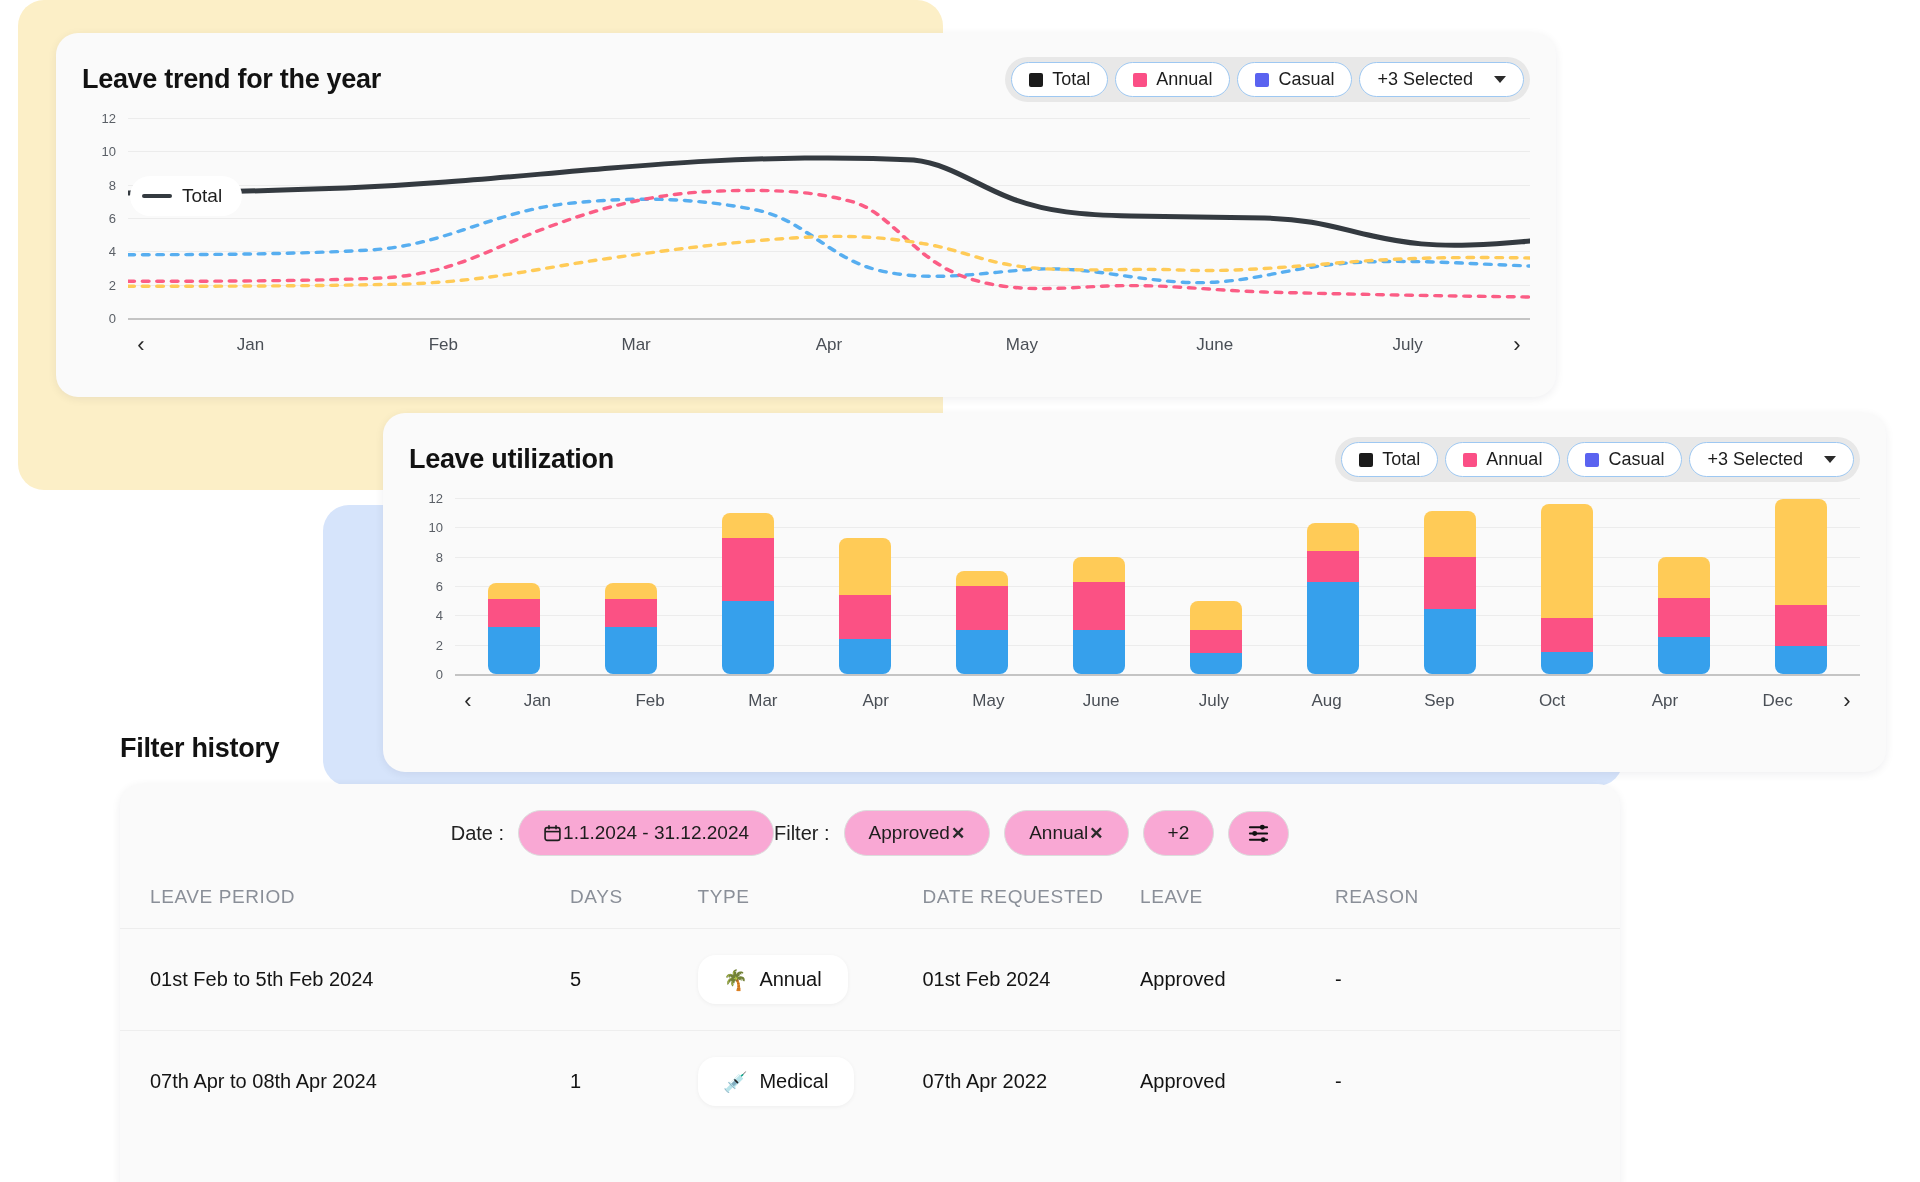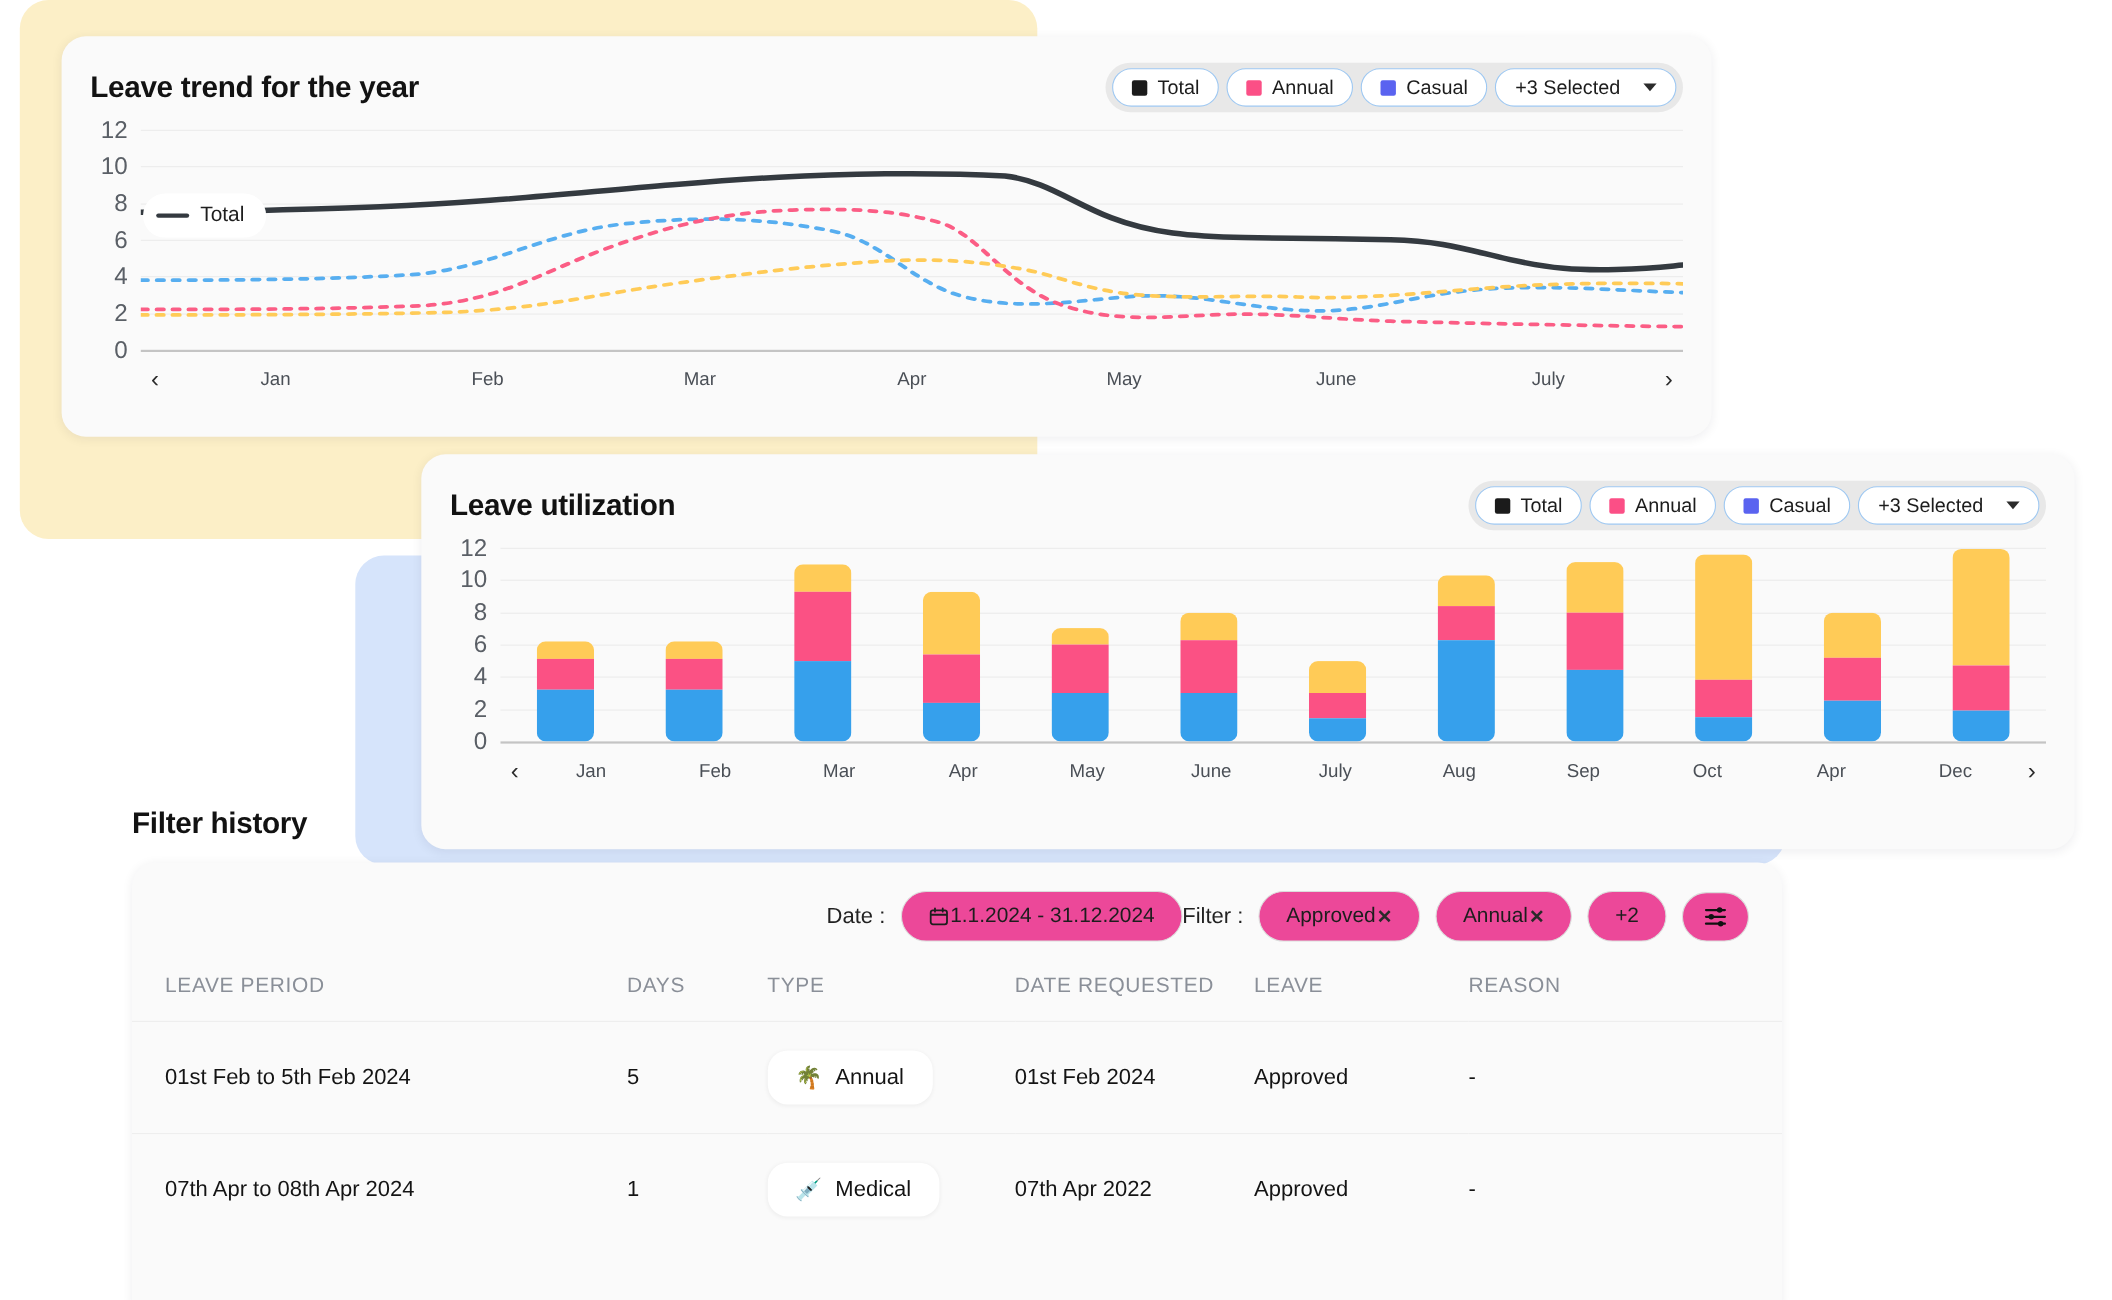--- a/index.html
+++ b/index.html
@@ -62,21 +62,21 @@
     width: 0; height: 0; margin-left: 12px;
     border-left: 6px solid transparent; border-right: 6px solid transparent;
     border-top: 7px solid #2b2b2b;
   }
 
   
   .plot-wrap { position: relative; padding: 16px 26px 0 26px; }
   .yaxis {
     position: absolute; left: 26px; top: 0;
     width: 34px; text-align: right;
-    font-size: 22px; color: #5a5f66;
+    font-size: 13px; color: #5a5f66;
   }
   .ytick { position: absolute; right: 0; transform: translateY(-50%); }
   .grid-line { position: absolute; left: 0; right: 0; height: 1px; background: #ececec; }
   .axis-line { position: absolute; left: 0; right: 0; height: 2px; background: #c4c4c4; }
 
   .xaxis {
     display: flex; align-items: center;
     font-size: 17px; color: #4a4f56;
     padding: 0 0 0 0;
   }
@@ -106,29 +106,29 @@
   .bar {
     width: 52px; border-radius: 8px; overflow: hidden;
     display: flex; flex-direction: column-reverse;
   }
   .seg-blue   { background: #36a0ec; }
   .seg-pink   { background: #fb5184; }
   .seg-yellow { background: #ffcb57; }
 
   
   .hist-toolbar {
-    display: flex; align-items: center; justify-content: flex-end;
+    display: flex; align-items: center; justify-content: center;
     padding: 26px 30px 20px 30px;
   }
   .tool-left, .tool-right { display: flex; align-items: center; gap: 14px; }
   .tool-label { font-size: 20px; color: #222; }
   .pill {
     display: flex; align-items: center; gap: 1px;
     border: 1.5px solid #dcdcdc; border-radius: 999px;
-    background: #ec4899; padding: 11px 24px;
+    background: #f9a8d4; padding: 11px 24px;
     font-size: 19px; color: #1d1d1d; white-space: nowrap; cursor: pointer;
   }
   .pill-icon-only { padding: 11px 18px; }
   .x-glyph { font-size: 17px; color: #2a2a2a; font-weight: 600; }
 
   table { width: 100%; border-collapse: collapse; table-layout: fixed; }
   thead th {
     text-align: left; font-weight: 400; font-size: 19px;
     color: #8a8f98; letter-spacing: .6px;
     padding: 10px 0 20px 0;

